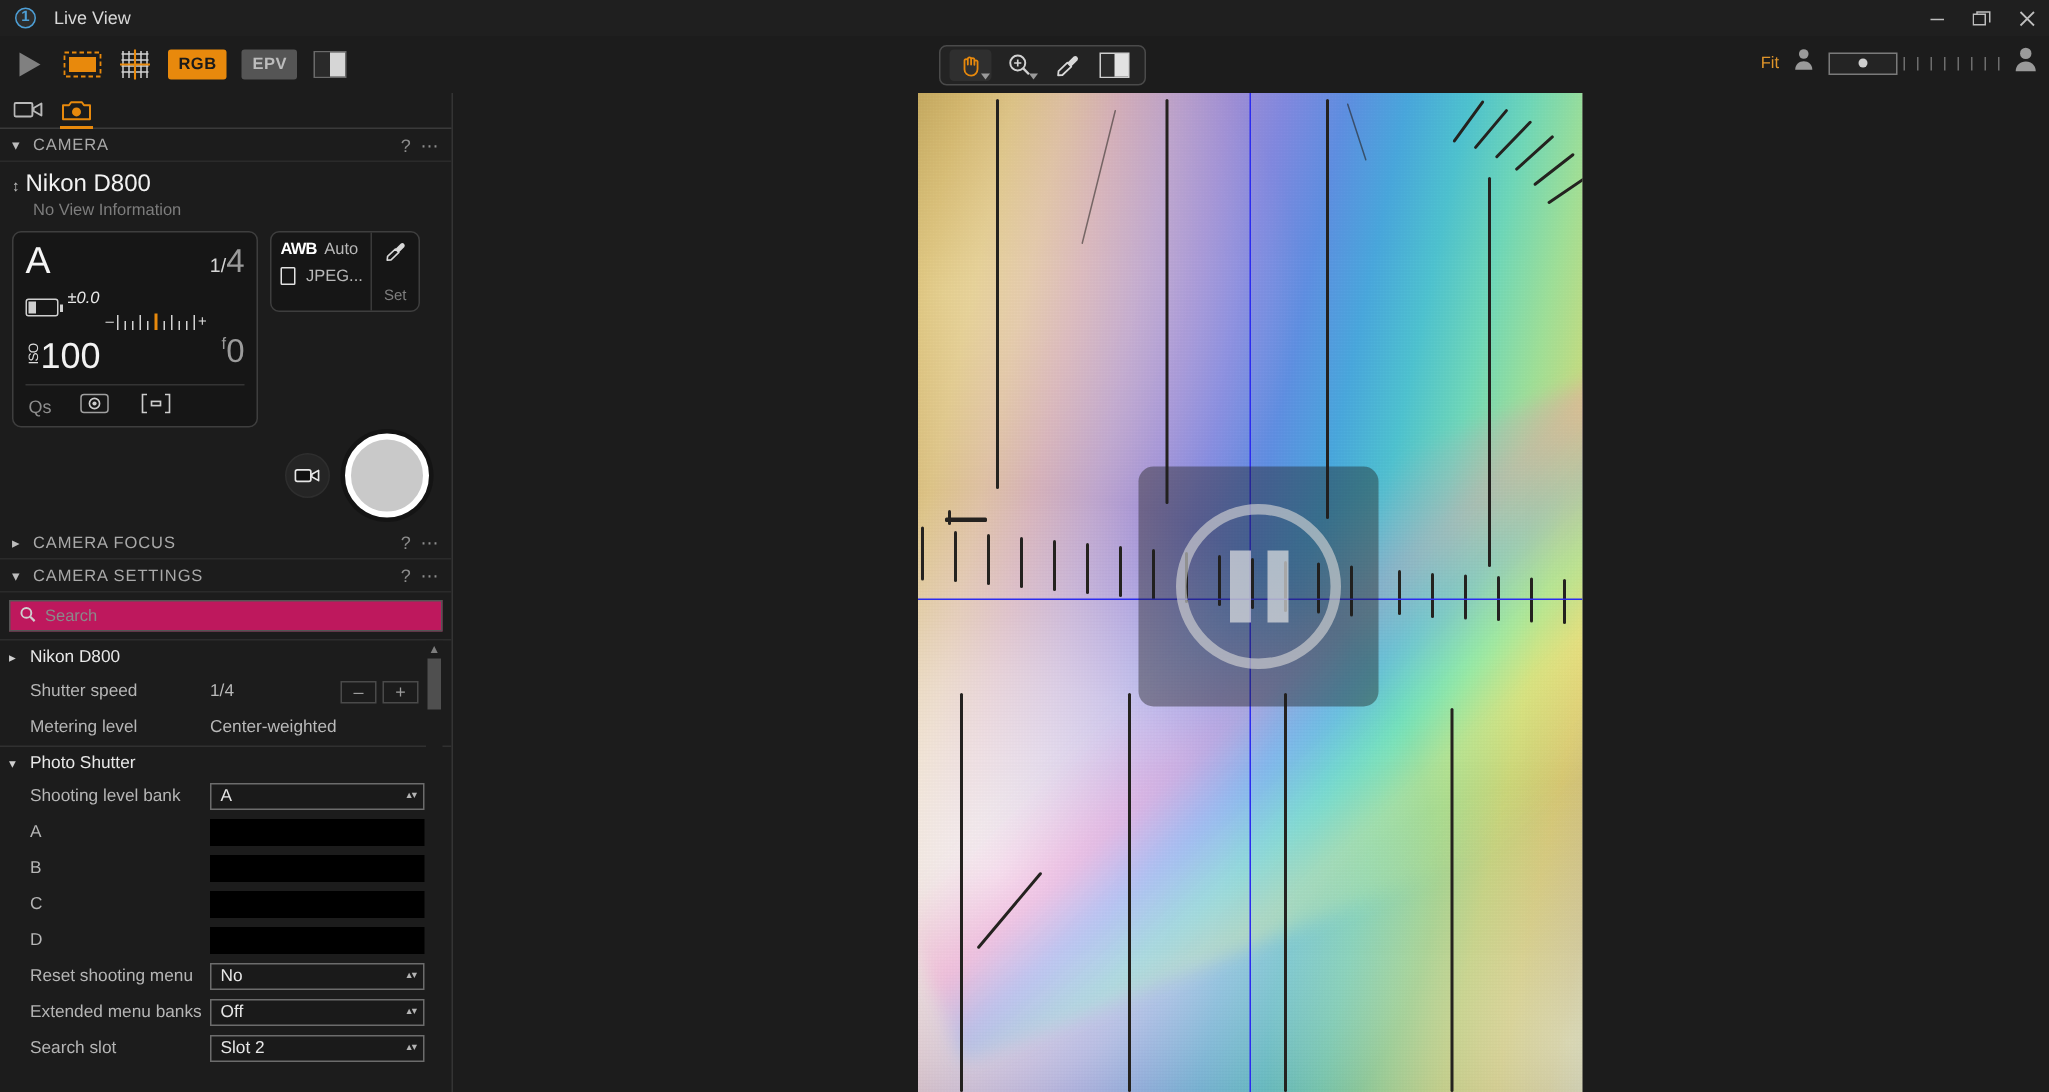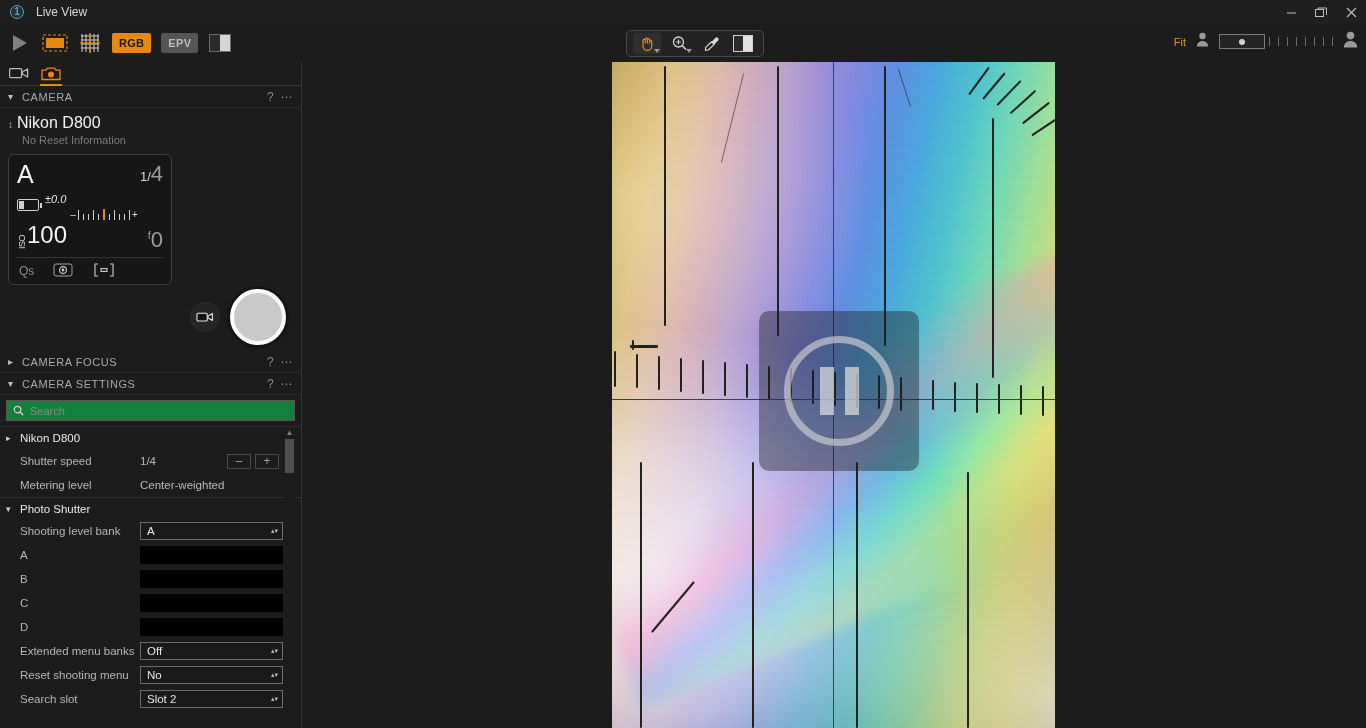--- a/index.html
+++ b/index.html
@@ -165,21 +165,21 @@
     width: 30px; height: 30px; border-radius: 50%; background:#252525;
     display:flex;align-items:center;justify-content:center; border:1px solid #2e2e2e;
   }
   .shutter-big {
     width: 56px; height: 56px; border-radius: 50%;
     background: #c9c9c9; border: 4px solid #ffffff; box-shadow: 0 0 0 3px #141414;
   }
 
   .search-row { padding: 5px 6px; }
   .search-box {
-    height: 21px; border: 1px solid #555; background: #15803d; display:flex; align-items:center;
+    height: 21px; border: 1px solid #555; background: #be185d; display:flex; align-items:center;
     padding: 0 6px; gap: 6px;
   }
   .search-box input {
     background: transparent; border: none; outline: none; color: #c9c9c9; font-size: 11px;
     font-family: "Liberation Sans", sans-serif; width: 100%;
   }
   .search-box input::placeholder { color: #8a8a8a; }
 
   .settings-scroll {
     position: relative; height: 375px; overflow: hidden; border-top: 1px solid #2c2c2c;
@@ -423,21 +423,21 @@
       <span class="chev">▾</span>
       <span class="sh-title">CAMERA</span>
       <span class="hint">?</span>
       <span class="hint">⋯</span>
     </div>
 
     <div class="cam-name-row">
       <span class="updown">↕</span>
       <span class="cam-name">Nikon D800</span>
     </div>
-    <div class="lens-info">No Reset Information</div>
+    <div class="lens-info">No View Information</div>
 
     <div class="cam-cards">
       <div class="card-exp">
         <div class="exp-row1">
           <span class="exp-mode">A</span>
           <span class="exp-shutter">
             <span>1/</span><b>4</b>
           </span>
         </div>
         <div class="exp-comp-wrap">
@@ -457,21 +457,21 @@
               <i class="tick"></i>
                 <i class="tick tall"></i>
                 <i class="tick"></i>
                 <i class="tick"></i>
                 <i class="tick tall"></i>
               <span class="sg">+</span>
             </span>
           </span>
         </div>
         <div class="exp-row3">
-          <span style="display:flex;align-items:flex-end;">
+          <span style="display:flex;align-items:center;">
             <span class="iso-lbl">ISO</span>
             <span class="iso-val">100</span>
           </span>
           <span class="fnum"><sup>f</sup><span>0</span></span>
         </div>
         <div class="exp-row4">
           <span class="qs">Qs</span>
           <span class="icon-box">
             <svg width="20" height="14" viewBox="0 0 20 14">
               <rect x="1" y="1" width="18" height="12" rx="2" fill="none" stroke="#a0a0a0" stroke-width="1"></rect>
@@ -481,20 +481,41 @@
           </span>
           <span class="icon-box">
             <svg width="22" height="14" viewBox="0 0 22 14">
               <path d="M5 1 H2 V13 H5 M17 1 H20 V13 H17" fill="none" stroke="#cccccc" stroke-width="1.1"></path>
               <rect x="8" y="5.6" width="6" height="2.8" fill="none" stroke="#cccccc" stroke-width="1.1"></rect>
             </svg>
           </span>
         </div>
       </div>
 
+      <div class="card-wb">
+        <div class="wb-left">
+          <div class="wb-r1">
+            <span class="wb-awb">AWB</span>
+            <span class="wb-auto">Auto</span>
+          </div>
+          <div class="wb-r2">
+            <span class="pagefile"></span>
+            <span class="wb-jpeg">JPEG...</span>
+          </div>
+        </div>
+        <div class="wb-right">
+          <span>
+            <svg width="15" height="15" viewBox="0 0 17 17">
+              <path d="M12.8 2.6a1.9 1.9 0 012.6 2.6L11.2 9.4 8.6 6.8z" fill="#d8d8d8"></path>
+              <path d="M8.6 6.8 L11.2 9.4 5.3 15 2.4 15.3 2.7 12.4z" fill="none" stroke="#d8d8d8" stroke-width="1.2" stroke-linejoin="round"></path>
+            </svg>
+          </span>
+          <span class="wb-set">Set</span>
+        </div>
+      </div>
     </div>
 
     <div class="shutter-zone">
       <div class="rec-circle">
         <svg width="18" height="12" viewBox="0 0 20 14">
           <rect x="0.6" y="2.6" width="12" height="9" rx="1.5" fill="#111"></rect>
           <rect x="0.6" y="2.6" width="12" height="9" rx="1.5" fill="none" stroke="#e6e6e6" stroke-width="1.3"></rect>
           <path d="M13.4 6 L18.6 3 V11 L13.4 8 Z" fill="#111" stroke="#e6e6e6" stroke-width="1.3" stroke-linejoin="round"></path>
         </svg>
       </div>
@@ -570,30 +591,30 @@
       <div class="srow">
         <span class="lab">C</span>
         <span class="blackfield"></span>
       </div>
       <div class="srow">
         <span class="lab">D</span>
         <span class="blackfield"></span>
       </div>
 
       <div class="srow">
+        <span class="lab">Reset shooting menu</span>
+        <span class="combo">
+          <span class="cv">No</span>
+          <span class="spin">▴▾</span>
+        </span>
+      </div>
+      <div class="srow">
         <span class="lab">Extended menu banks</span>
         <span class="combo">
           <span class="cv">Off</span>
-          <span class="spin">▴▾</span>
-        </span>
-      </div>
-      <div class="srow">
-        <span class="lab">Reset shooting menu</span>
-        <span class="combo">
-          <span class="cv">No</span>
           <span class="spin">▴▾</span>
         </span>
       </div>
       <div class="srow">
         <span class="lab">Search slot</span>
         <span class="combo">
           <span class="cv">Slot 2</span>
           <span class="spin">▴▾</span>
         </span>
       </div>

